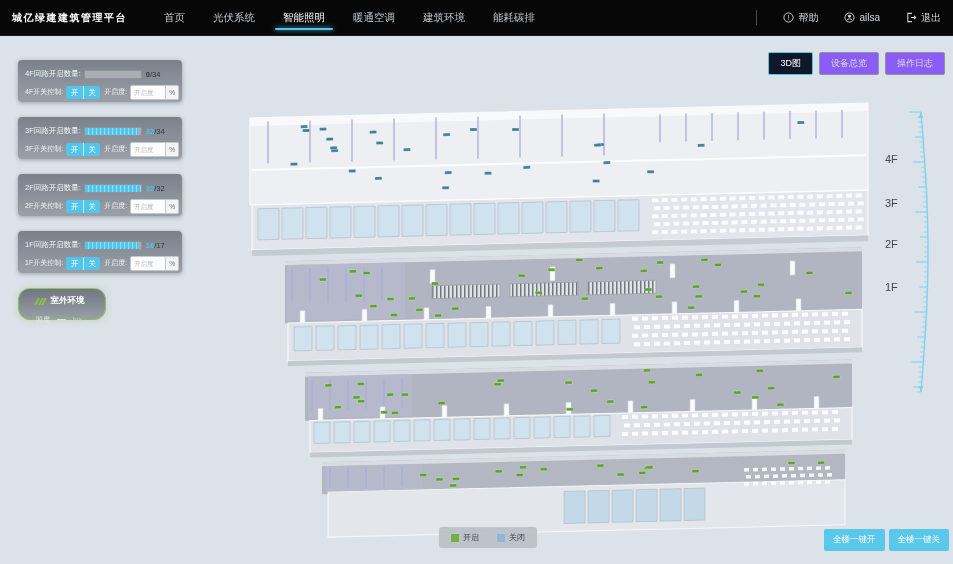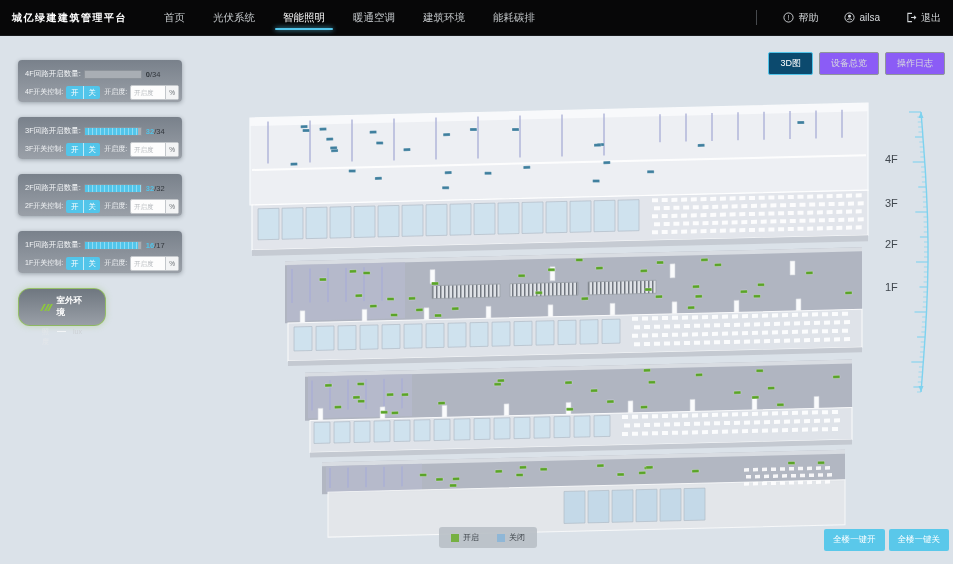--- a/index.html
+++ b/index.html
@@ -31,32 +31,32 @@
   .ratio i{font-style:normal;color:#31363c}
   .switch{display:flex;border-radius:2px;overflow:hidden;margin-right:4px;flex:none}
   .switch button{width:17px;height:13px;background:#52c5ea;color:#fff;border:none;font-size:7.5px;line-height:13px;padding:0;cursor:pointer;font-family:inherit}
   .switch button + button{border-left:1px solid rgba(255,255,255,.65)}
   .dimgroup{display:flex;height:13px;border:1px solid #c3c7cb;border-radius:2px;overflow:hidden;background:#fdfdfd;flex:none}
   .dimgroup input{width:28px;border:none;outline:none;font-size:6.5px;padding:0 3px;color:#444;background:transparent;font-family:inherit}
   .dimgroup input::placeholder{color:#b3b7bb}
   .unit{width:13px;background:#f3f4f5;border:none;border-left:1px solid #c3c7cb;font-size:6.5px;color:#6b7075;padding:0;cursor:pointer;font-family:inherit}
 
   
-  .outdoor{position:absolute;left:18px;top:288px;width:88px;height:38px;border-radius:12px;background:linear-gradient(180deg,#6f7780,#999fa7);border:1px solid rgba(150,200,90,.8);box-shadow:0 0 6px rgba(140,190,80,.35);padding:6px 23px;box-sizing:border-box;z-index:3}
+  .outdoor{position:absolute;left:18px;top:288px;width:88px;height:32px;border-radius:12px;background:linear-gradient(180deg,#6f7780,#999fa7);border:1px solid rgba(150,200,90,.8);box-shadow:0 0 6px rgba(140,190,80,.35);padding:6px 17px;box-sizing:border-box;z-index:3}
   .o-title{display:flex;align-items:center;gap:4px;font-size:8.5px;font-weight:bold;color:#fff}
   .slashes{display:inline-flex;align-items:center}
   .slashes i{display:inline-block;width:2px;height:7px;background:#8dc63f;transform:skewX(-28deg);margin-right:1.5px}
   .o-row{margin-top:7px;display:flex;align-items:baseline;gap:7px;font-size:7px;color:#e4e7ea}
   .o-val{font-size:9px;color:#fff}
   .o-unit{color:#cdd1d5}
 
   
   .viewbtns{position:absolute;right:8px;top:52px;display:flex;gap:6px;z-index:3}
   .vbtn{font-size:9px;padding:4px 11px;border-radius:2px;border:1px solid #8f959b;background:#8b5cf6;color:#d8dbde;cursor:pointer;font-family:inherit;white-space:nowrap}
-  .vbtn.active{background:#0c4a6e;border-color:#52c5ea;color:#fff}
+  .vbtn.active{background:#0f172a;border-color:#52c5ea;color:#fff}
 
   
   .fm{position:absolute;left:885px;font-size:11px;color:#40474e;z-index:3;cursor:pointer}
 
   
   .legend{position:absolute;left:439px;top:527px;background:rgba(186,192,199,.92);border-radius:3px;padding:5px 12px;display:flex;gap:18px;align-items:flex-start;z-index:3}
   .li{display:flex;align-items:center;gap:4px;font-size:8px;color:#3c4248}
   .sw{width:8px;height:8px;display:inline-block;flex:none}
 
   

